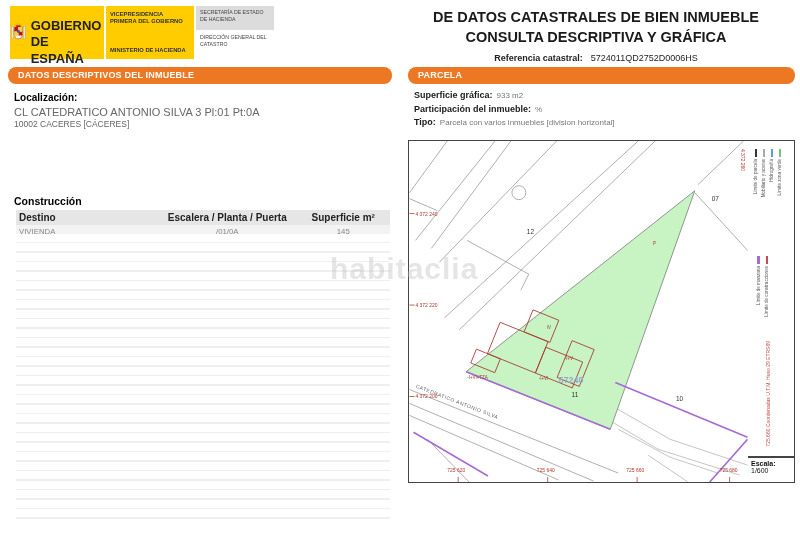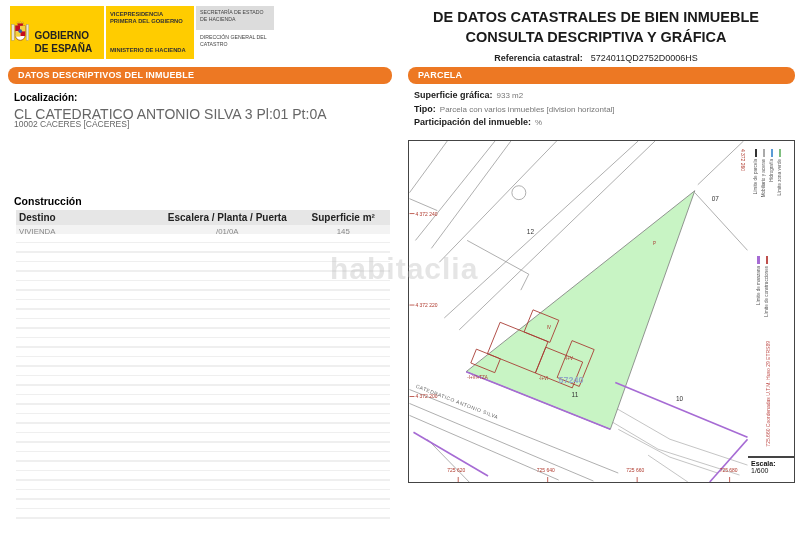--- a/index.html
+++ b/index.html
@@ -3,21 +3,21 @@
 <meta charset="utf-8">
 <style>
   * { margin:0; padding:0; box-sizing:border-box; }
   html,body { background:#fff; }
   body { font-family:"Liberation Sans", sans-serif; }
   #page { position:relative; width:800px; height:559px; background:#fff; overflow:hidden; }
 
   
   .logo-block { position:absolute; left:10px; top:6px; height:53px; display:flex; }
   .gob-box { background:#ffcc00; width:94px; height:53px; display:flex; align-items:center; }
-  .gob-text { font-size:10px; font-weight:bold; color:#222; line-height:1.25; padding-left:4px;margin-top:20px; }
+  .gob-text { font-size:13px; font-weight:bold; color:#222; line-height:1.25; padding-left:4px;margin-top:20px; }
   .min-box { background:#ffcc00; width:88px; height:53px; margin-left:2px; padding:5px 4px; display:flex; flex-direction:column; justify-content:space-between; }
   .min-box div { font-size:5.8px; font-weight:bold; color:#333; line-height:1.2; }
   .dep-box { width:78px; height:53px; margin-left:2px; display:flex; flex-direction:column; }
   .dep-gray { background:#dcdcdc; font-size:5.2px; color:#444; padding:3px 4px; height:24px; line-height:1.25; }
   .dep-white { font-size:5.2px; color:#444; padding:4px 4px; line-height:1.25; }
 
   
   .title-block { position:absolute; left:400px; top:8px; width:392px; text-align:center; }
   .title-line { font-size:14.5px; font-weight:bold; color:#1a1a1a; line-height:1.35; }
   .ref-line { margin-top:6px; font-size:9px; color:#222; }
@@ -25,21 +25,21 @@
 
   
   .sec-bar { position:absolute; height:17px; background:#ed7823; border-radius:8px; color:#fff; font-size:9px; font-weight:bold; line-height:17px; padding-left:10px; letter-spacing:.2px; }
   #bar-left { left:8px; top:67px; width:384px; }
   #bar-right { left:408px; top:67px; width:387px; }
 
   
   .lbl-b { font-weight:bold; color:#1a1a1a; }
   .val { color:#777; font-weight:normal; }
   #loc-label { position:absolute; left:14px; top:92px; font-size:10px; font-weight:bold; }
-  #addr1 { position:absolute; left:14px; top:106px; font-size:14px; color:#666; }
+  #addr1 { position:absolute; left:14px; top:106px; font-size:11px; color:#666; }
   #addr2 { position:absolute; left:14px; top:119px; font-size:8.5px; color:#666; }
   #left-fields { position:absolute; left:14px; top:137px; }
   #left-fields .frow { font-size:9px; margin-bottom:4.5px; }
   #left-fields .frow .val { font-size:8.5px; margin-left:4px; }
   #constr-title { position:absolute; left:14px; top:195px; font-size:10.5px; font-weight:bold; }
   .ctable { position:absolute; left:16px; top:210px; width:374px; border-collapse:collapse; }
   .ctable th { background:#e6e6e6; font-size:10px; font-weight:bold; color:#222; text-align:left; padding:2px 3px; }
   .ctable th.c, .ctable td.c { text-align:center; }
   .ctable td { font-size:7.8px; color:#888; padding:1.5px 3px; border-bottom:1px solid #e3e3e3; }
   .ctable tr.r0 td { background:#f3f3f3; }
@@ -149,22 +149,22 @@
         <td class="c">25</td>
       </tr>
     </tbody>
   </table>
   <div id="empty-rows"></div>
 
   <div id="watermark">habitaclia</div>
 
   <div id="right-fields">
     <div class="frow"><span class="lbl-b">Superficie gráfica:</span><span class="val">933 m2</span></div>
+    <div class="frow"><span class="lbl-b">Participación del inmueble:</span><span class="val">%</span></div>
     <div class="frow"><span class="lbl-b">Tipo:</span><span class="val">Parcela con varios inmuebles [division horizontal]</span></div>
-    <div class="frow"><span class="lbl-b">Participación del inmueble:</span><span class="val">%</span></div>
   </div>
 
   <div id="map-canvas">
     <svg width="339" height="341" viewBox="0 0 340 343">
       <rect x="0" y="0" width="340" height="343" fill="#ffffff"></rect>
 
       <g stroke="#9a9a9a" stroke-width="0.8" fill="none">
         <path d="M38,0 L0,52"></path>
         <path d="M86,0 L6,100"></path>
         <path d="M102,0 L22,108"></path>

